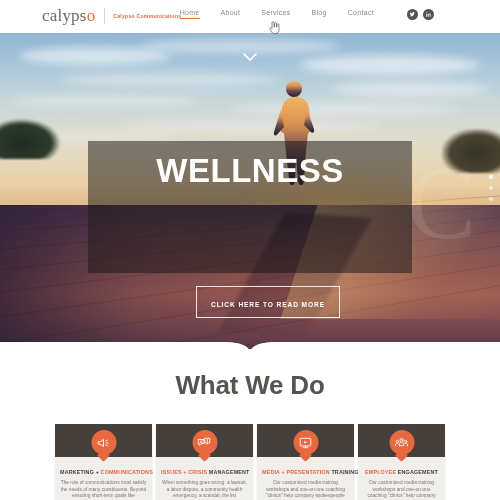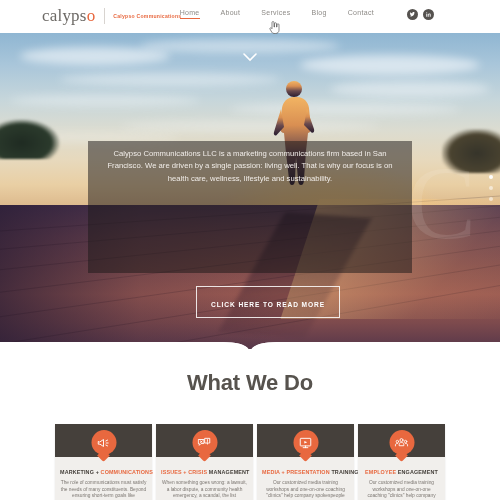--- a/index.html
+++ b/index.html
@@ -160,21 +160,21 @@
     position: absolute; left: 243px; top: 6px; width: 14px; height: 10px; z-index: 14; cursor: pointer;
   }
 
   
   .section {
     position: absolute; top: 349px; left: 0; width: 500px; height: 151px;
     background: #ffffff; z-index: 20;
   }
   .section-title {
     text-align: center; margin-top: 21px;
-    font-size: 22px; font-weight: bold; color: #57534e; letter-spacing: -.2px;
+    font-size: 26px; font-weight: bold; color: #57534e; letter-spacing: -.2px;
   }
 
   .cards {
     position: absolute; top: 424px; left: 0; width: 500px;
     display: flex; gap: 4px; padding: 0 55px; z-index: 22;
   }
   .card {
     width: 97px; position: relative;
     background: #f1efec; box-shadow: 0 1px 2px rgba(0,0,0,.10);
   }
@@ -284,21 +284,21 @@
         <circle cx="22" cy="12" r="8" fill="url(#rg)"></circle>
         <path d="M22 20c-7 0-11 5-12 11l-2 20c0 3 2 5 4 5l2 20 3 26c.5 4 1 6 3 6s3-2 3-6l1-22 2 22c0 4 1 6 3 6s3-2 3-6l2-28 2-18c2-.5 3-2 3-5l-2-20c-1-6-5-11-12-11z" fill="url(#rg)"></path>
         <path d="M9 32 2 55c-.8 2.5.8 4 2.4 3.3L12 50z" fill="url(#rg)"></path>
         <path d="M35 32l7 20c.8 2.5-.8 4.5-2.5 3.6L32 48z" fill="url(#rg)"></path>
       </svg>
     </div>
 
     <div class="watermark">C</div>
 
     <div class="hero-panel">
-      <div class="hero-desc">Calypso Communications LLC is a marketing communications firm based in San Francisco. We are driven by a single passion: living well. That is why our focus is on health care, wellness, lifestyle and sustainability.</div>
+      <div class="hero-title">WELLNESS</div>
     </div>
 
     <div class="hero-btn">
       <span>CLICK HERE TO READ MORE</span>
     </div>
 
     <div class="slider-dots">
       <div class="dot"></div>
       <div class="dot inactive"></div>
       <div class="dot inactive"></div>

